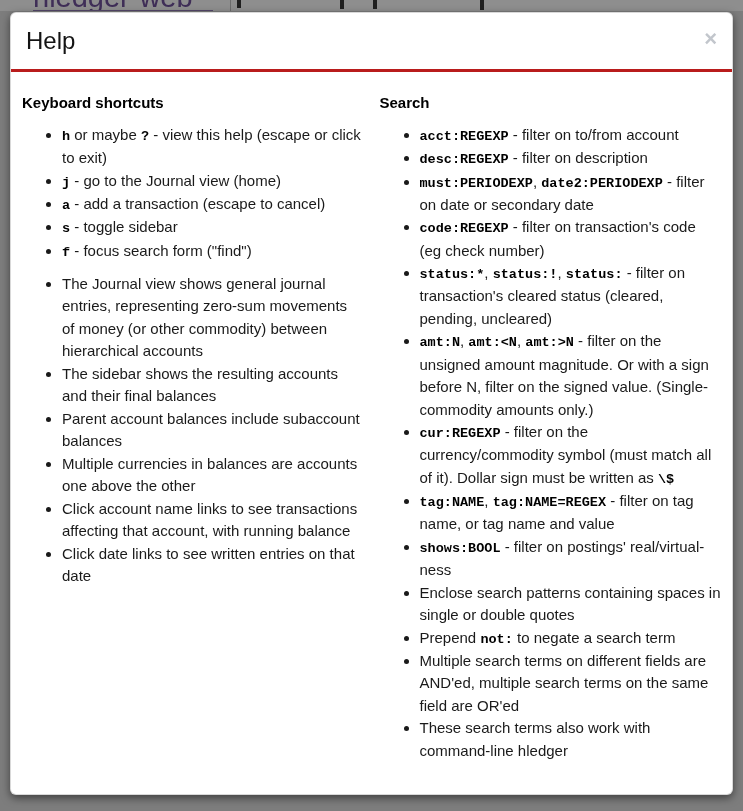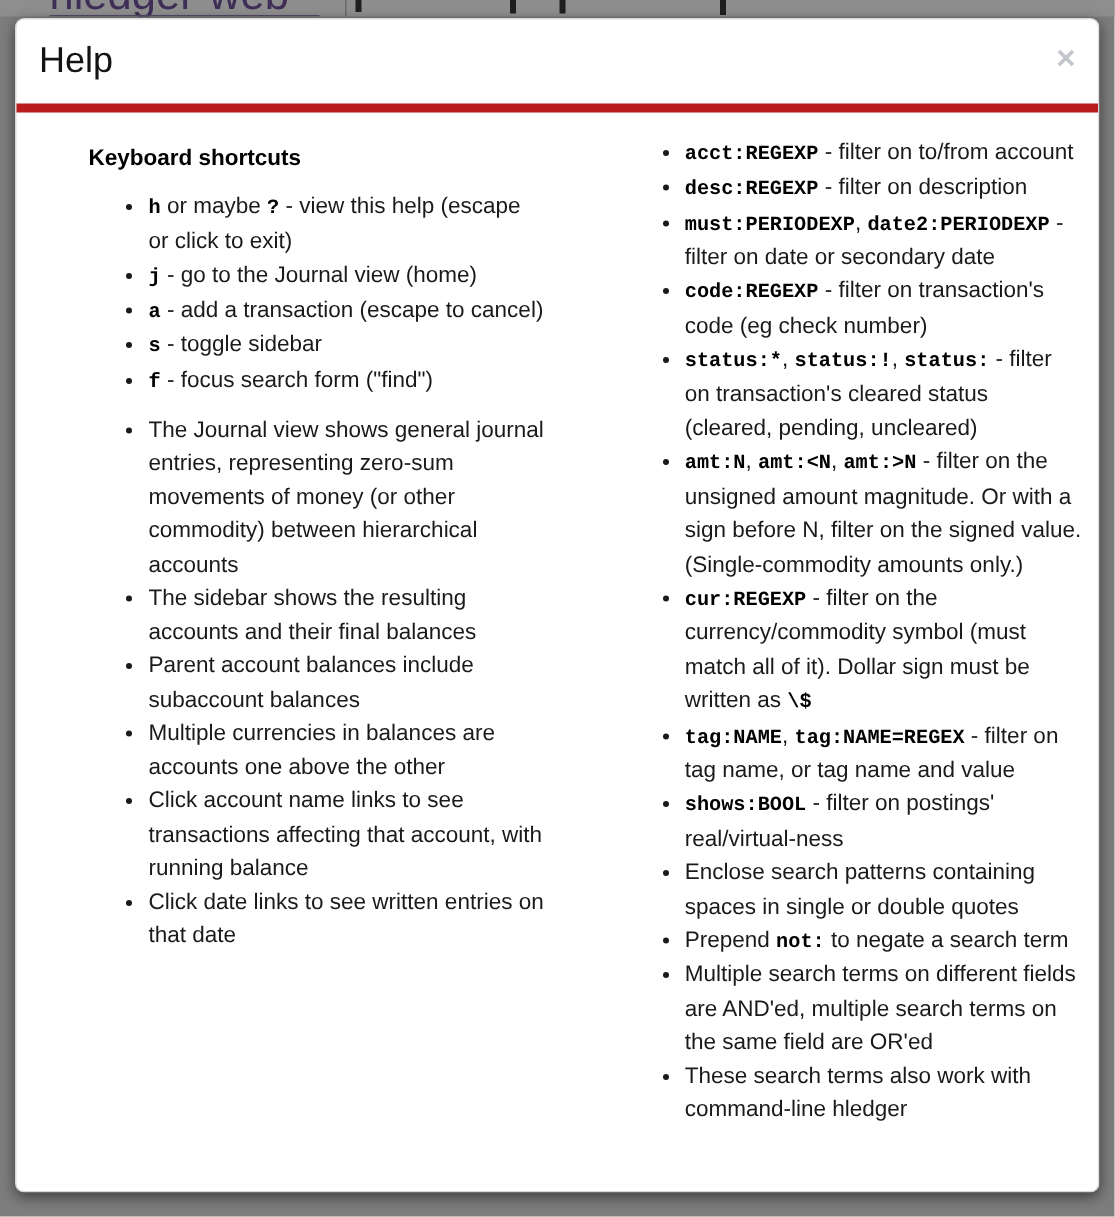--- a/index.html
+++ b/index.html
@@ -50,42 +50,42 @@
     width: 723px; height: 783px;
     background: #ffffff;
     border: 1px solid rgba(0,0,0,0.15);
     border-radius: 6px;
     box-shadow: 0 3px 9px rgba(0,0,0,0.5);
     box-sizing: border-box;
   }
   .modal-header {
     position: relative;
     padding: 13px 15px;
-    border-bottom: 6px solid #b91c1c;
+    border-bottom: 3px solid #b91c1c;
   }
   .modal-title {
     margin: 0;
     font-size: 24px; font-weight: 400;
     line-height: 30px;
     color: #141414;
   }
   .close-btn {
     position: absolute; top: 15px; right: 15px;
     background: none; border: none; padding: 0;
     font-family: "Liberation Sans", sans-serif;
     font-size: 22px; font-weight: 700; line-height: 1;
     color: #c2c6cc;
     cursor: pointer;
   }
   .modal-body {
     display: flex;
     gap: 16px;
     padding: 6px 11px 20px 11px;
   }
-  .help-col { flex: 1 1 0; min-width: 0; margin-left: 37px; }
+  .help-col { flex: 1 1 0; min-width: 0; }
 
   .section-heading {
     margin: 16px 0 12px;
     font-size: 15px; font-weight: 700;
     line-height: 1.2;
     color: #000;
   }
   ul.help-list {
     margin: 10px 0;
     padding-left: 40px;
@@ -136,20 +136,21 @@
         <ul class="help-list">
           <li>The Journal view shows general journal entries, representing zero-sum movements of money (or other commodity) between hierarchical accounts</li>
           <li>The sidebar shows the resulting accounts and their final balances</li>
           <li>Parent account balances include subaccount balances</li>
           <li>Multiple currencies in balances are accounts one above the other</li>
           <li>Click account name links to see transactions affecting that account, with running balance</li>
           <li>Click date links to see written entries on that date</li>
         </ul>
       </div>
     <div class="help-col">
+        <h3 class="section-heading">Search</h3>
         <ul class="help-list">
           <li><code>acct:REGEXP</code> - filter on to/from account</li>
           <li><code>desc:REGEXP</code> - filter on description</li>
           <li><code>must:PERIODEXP</code>, <code>date2:PERIODEXP</code> - filter on date or secondary date</li>
           <li><code>code:REGEXP</code> - filter on transaction's code (eg check number)</li>
           <li><code>status:*</code>, <code>status:!</code>, <code>status:</code> - filter on transaction's cleared status (cleared, pending, uncleared)</li>
           <li><code>amt:N</code>, <code>amt:&lt;N</code>, <code>amt:&gt;N</code> - filter on the unsigned amount magnitude. Or with a sign before N, filter on the signed value. (Single-commodity amounts only.)</li>
           <li><code>cur:REGEXP</code> - filter on the currency/commodity symbol (must match all of it). Dollar sign must be written as <code>\$</code></li>
           <li><code>tag:NAME</code>, <code>tag:NAME=REGEX</code> - filter on tag name, or tag name and value</li>
           <li><code>shows:BOOL</code> - filter on postings' real/virtual-ness</li>

